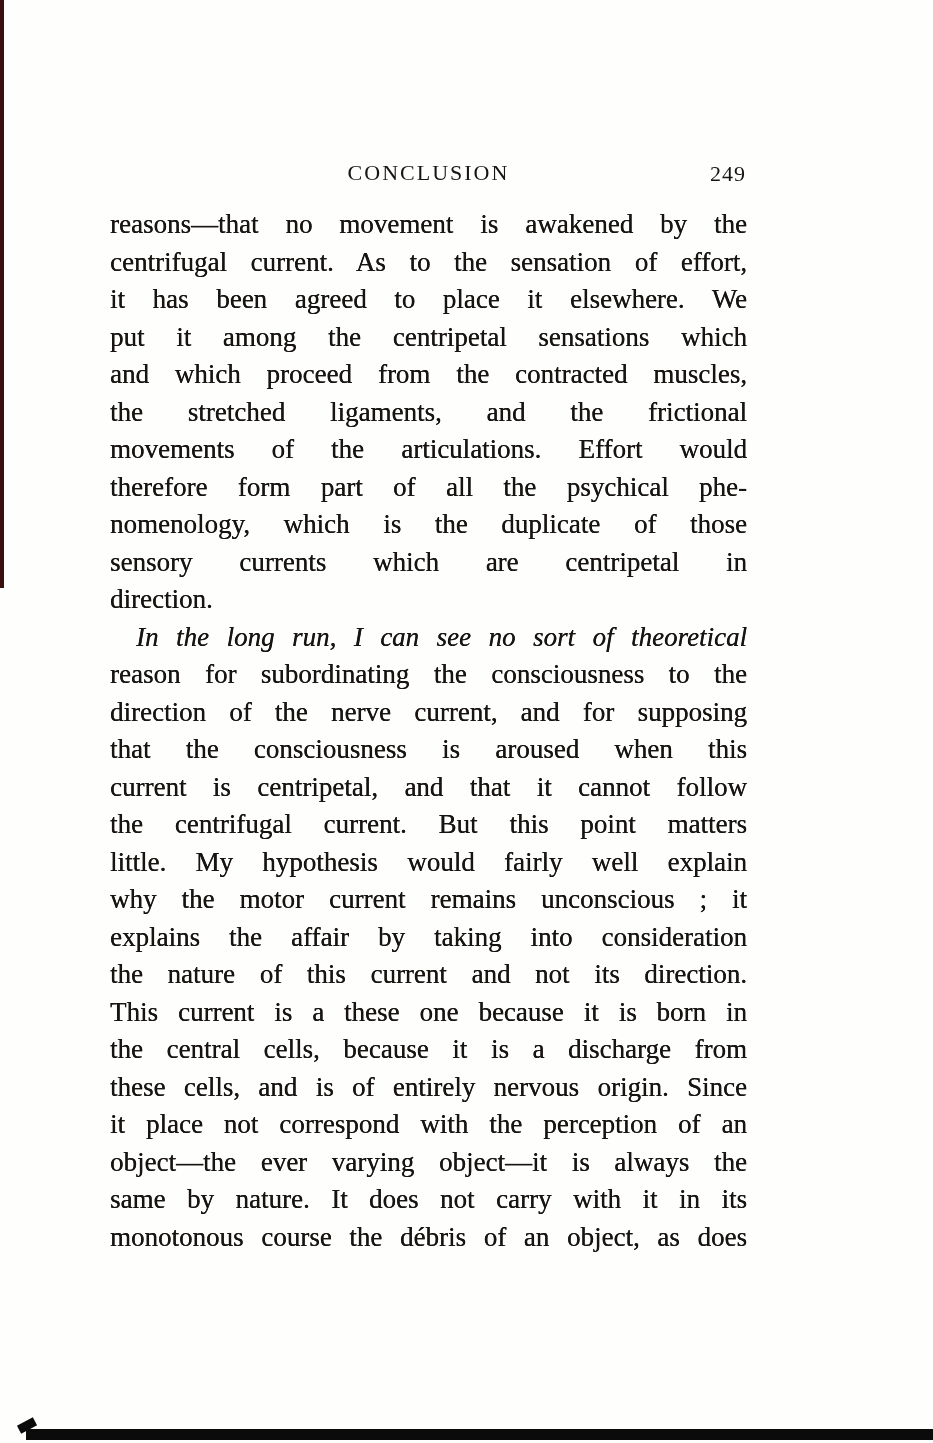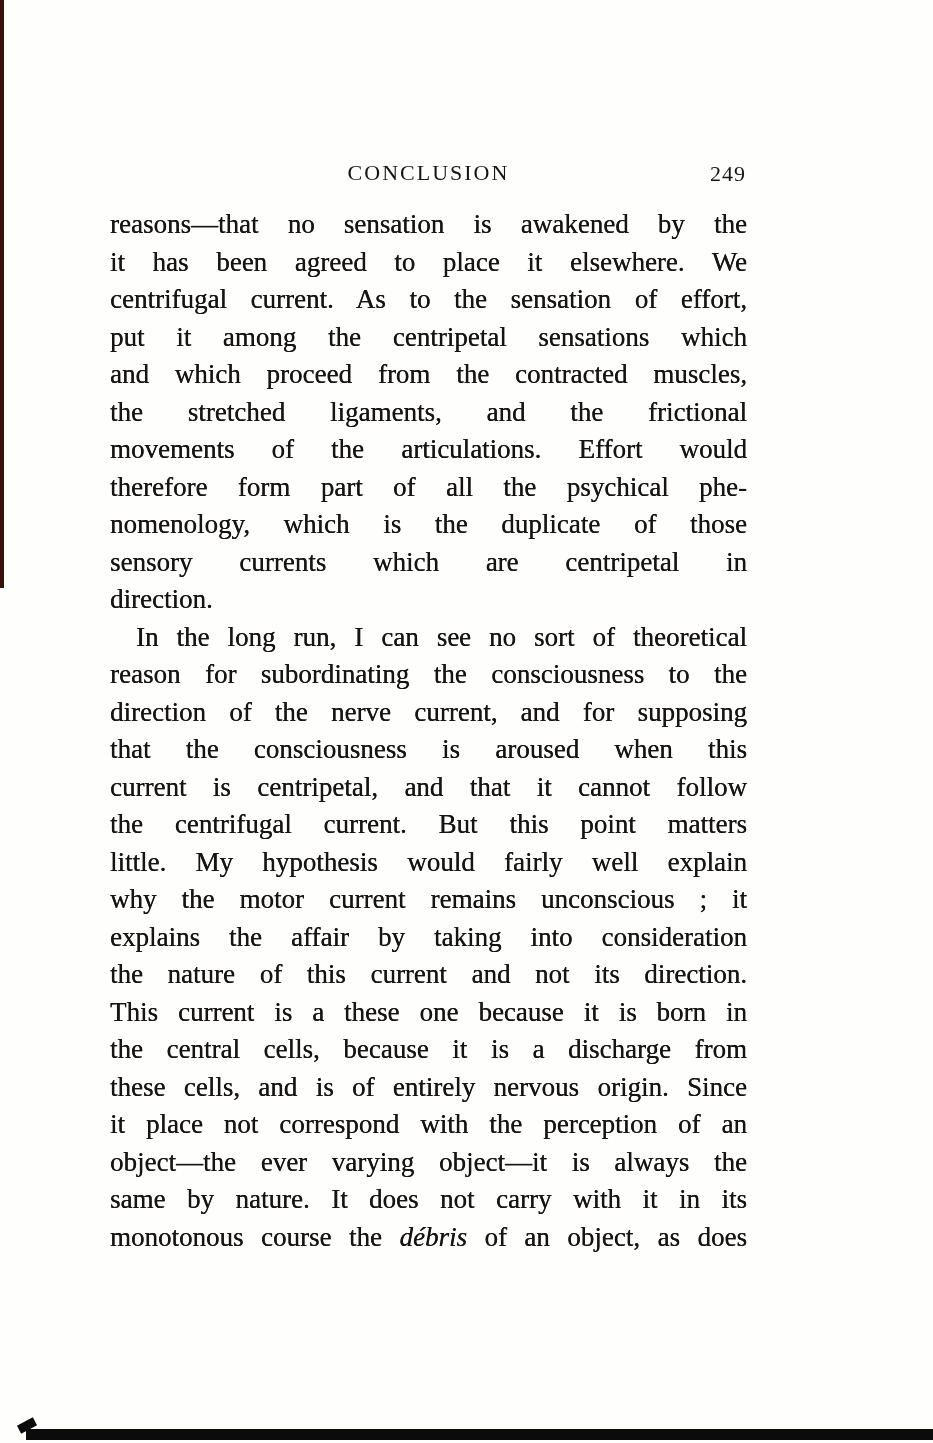--- a/index.html
+++ b/index.html
@@ -60,40 +60,40 @@
     text-align: justify;
     -moz-text-align-last: justify;
     text-align-last: justify;
     text-shadow: 0.25px 0 0 currentColor;
     white-space: nowrap;
   }
   .line.para-end {
     -moz-text-align-last: left;
     text-align-last: left;
   }
-  .line.indent { text-indent: 26px; }
-  .italic { font-style: italic; }
+  .line.indent { text-indent: 26px; font-style: italic; }
+  .italic { }
 </style>
 </head>
 <body>
 
 <div class="page">
 
   <div class="scan-left"></div>
 
   <div class="header">
     <span class="running-title">CONCLUSION</span>
     <span class="page-number">249</span>
   </div>
 
   <div class="body-block">
     <div>
-      <div class="line">reasons—that no sensation is awakened by the</div>
+      <div class="line">reasons—that no movement is awakened by the</div>
+      <div class="line">centrifugal current. As to the sensation of effort,</div>
       <div class="line">it has been agreed to place it elsewhere. We</div>
-      <div class="line">centrifugal current. As to the sensation of effort,</div>
       <div class="line">put it among the centripetal sensations which</div>
       <div class="line">and which proceed from the contracted muscles,</div>
       <div class="line">the stretched ligaments, and the frictional</div>
       <div class="line">movements of the articulations. Effort would</div>
       <div class="line">therefore form part of all the psychical phe-</div>
       <div class="line">nomenology, which is the duplicate of those</div>
       <div class="line">sensory currents which are centripetal in</div>
       <div class="line para-end">direction.</div>
     </div>
     <div>

